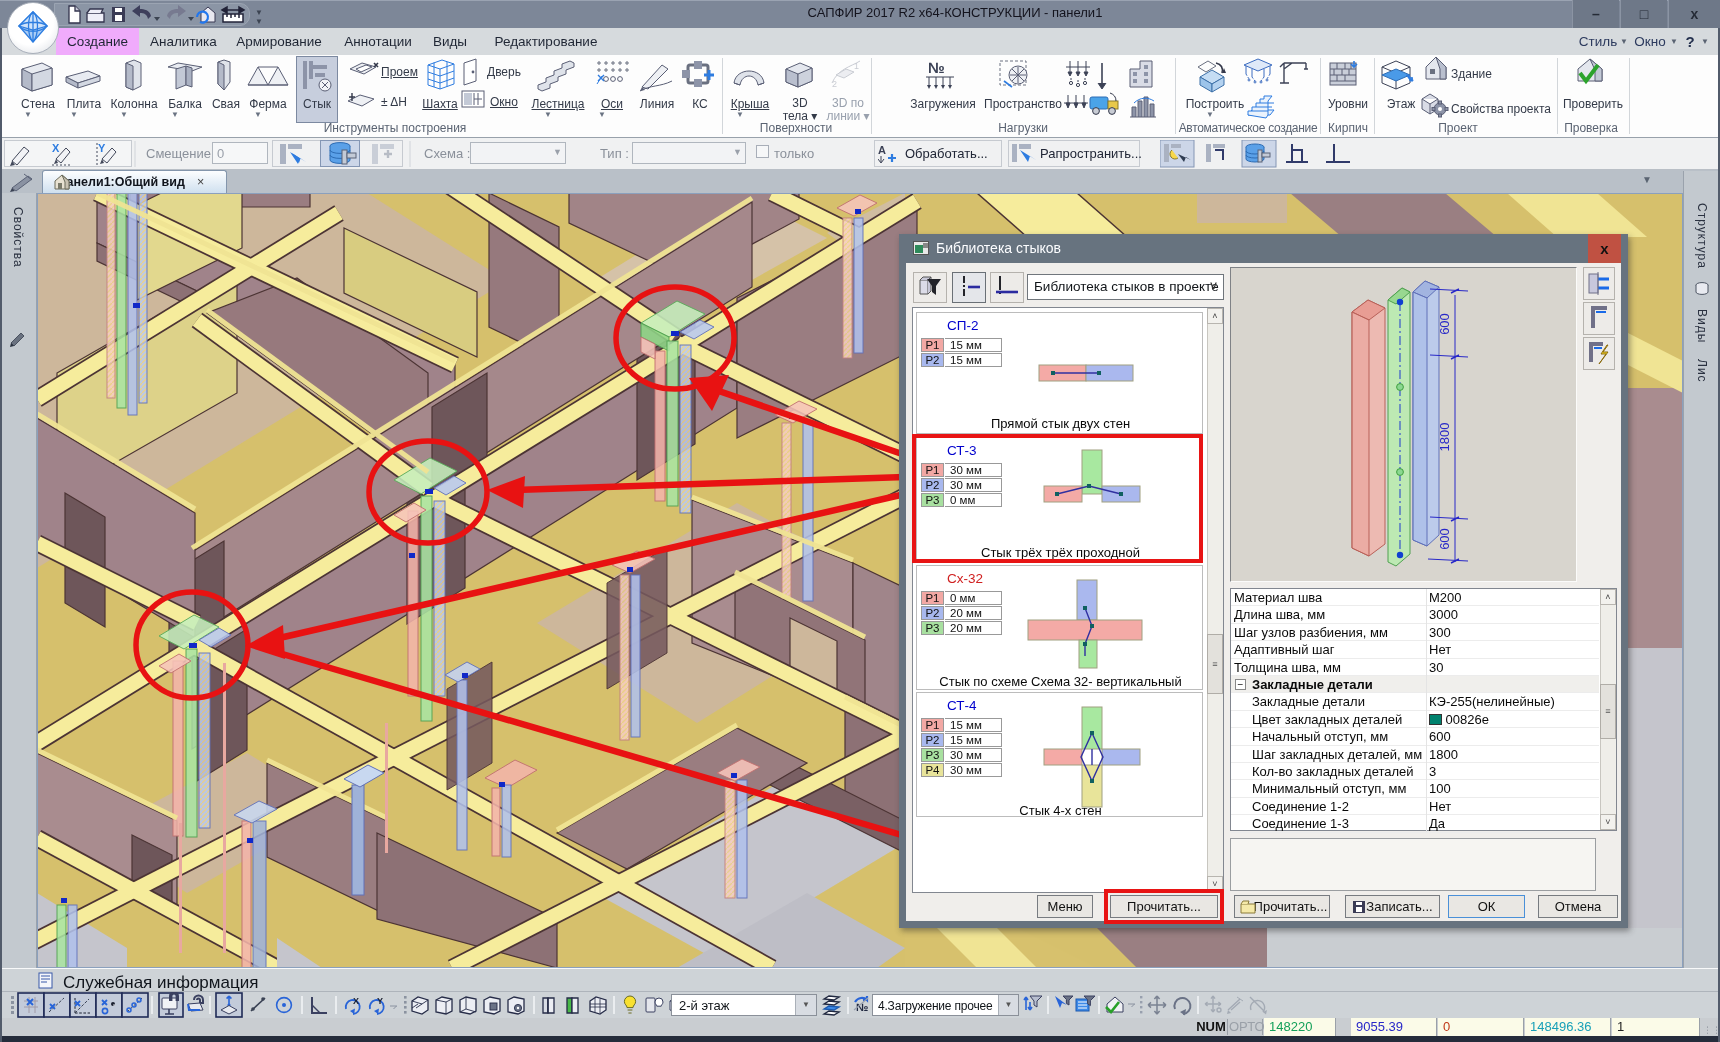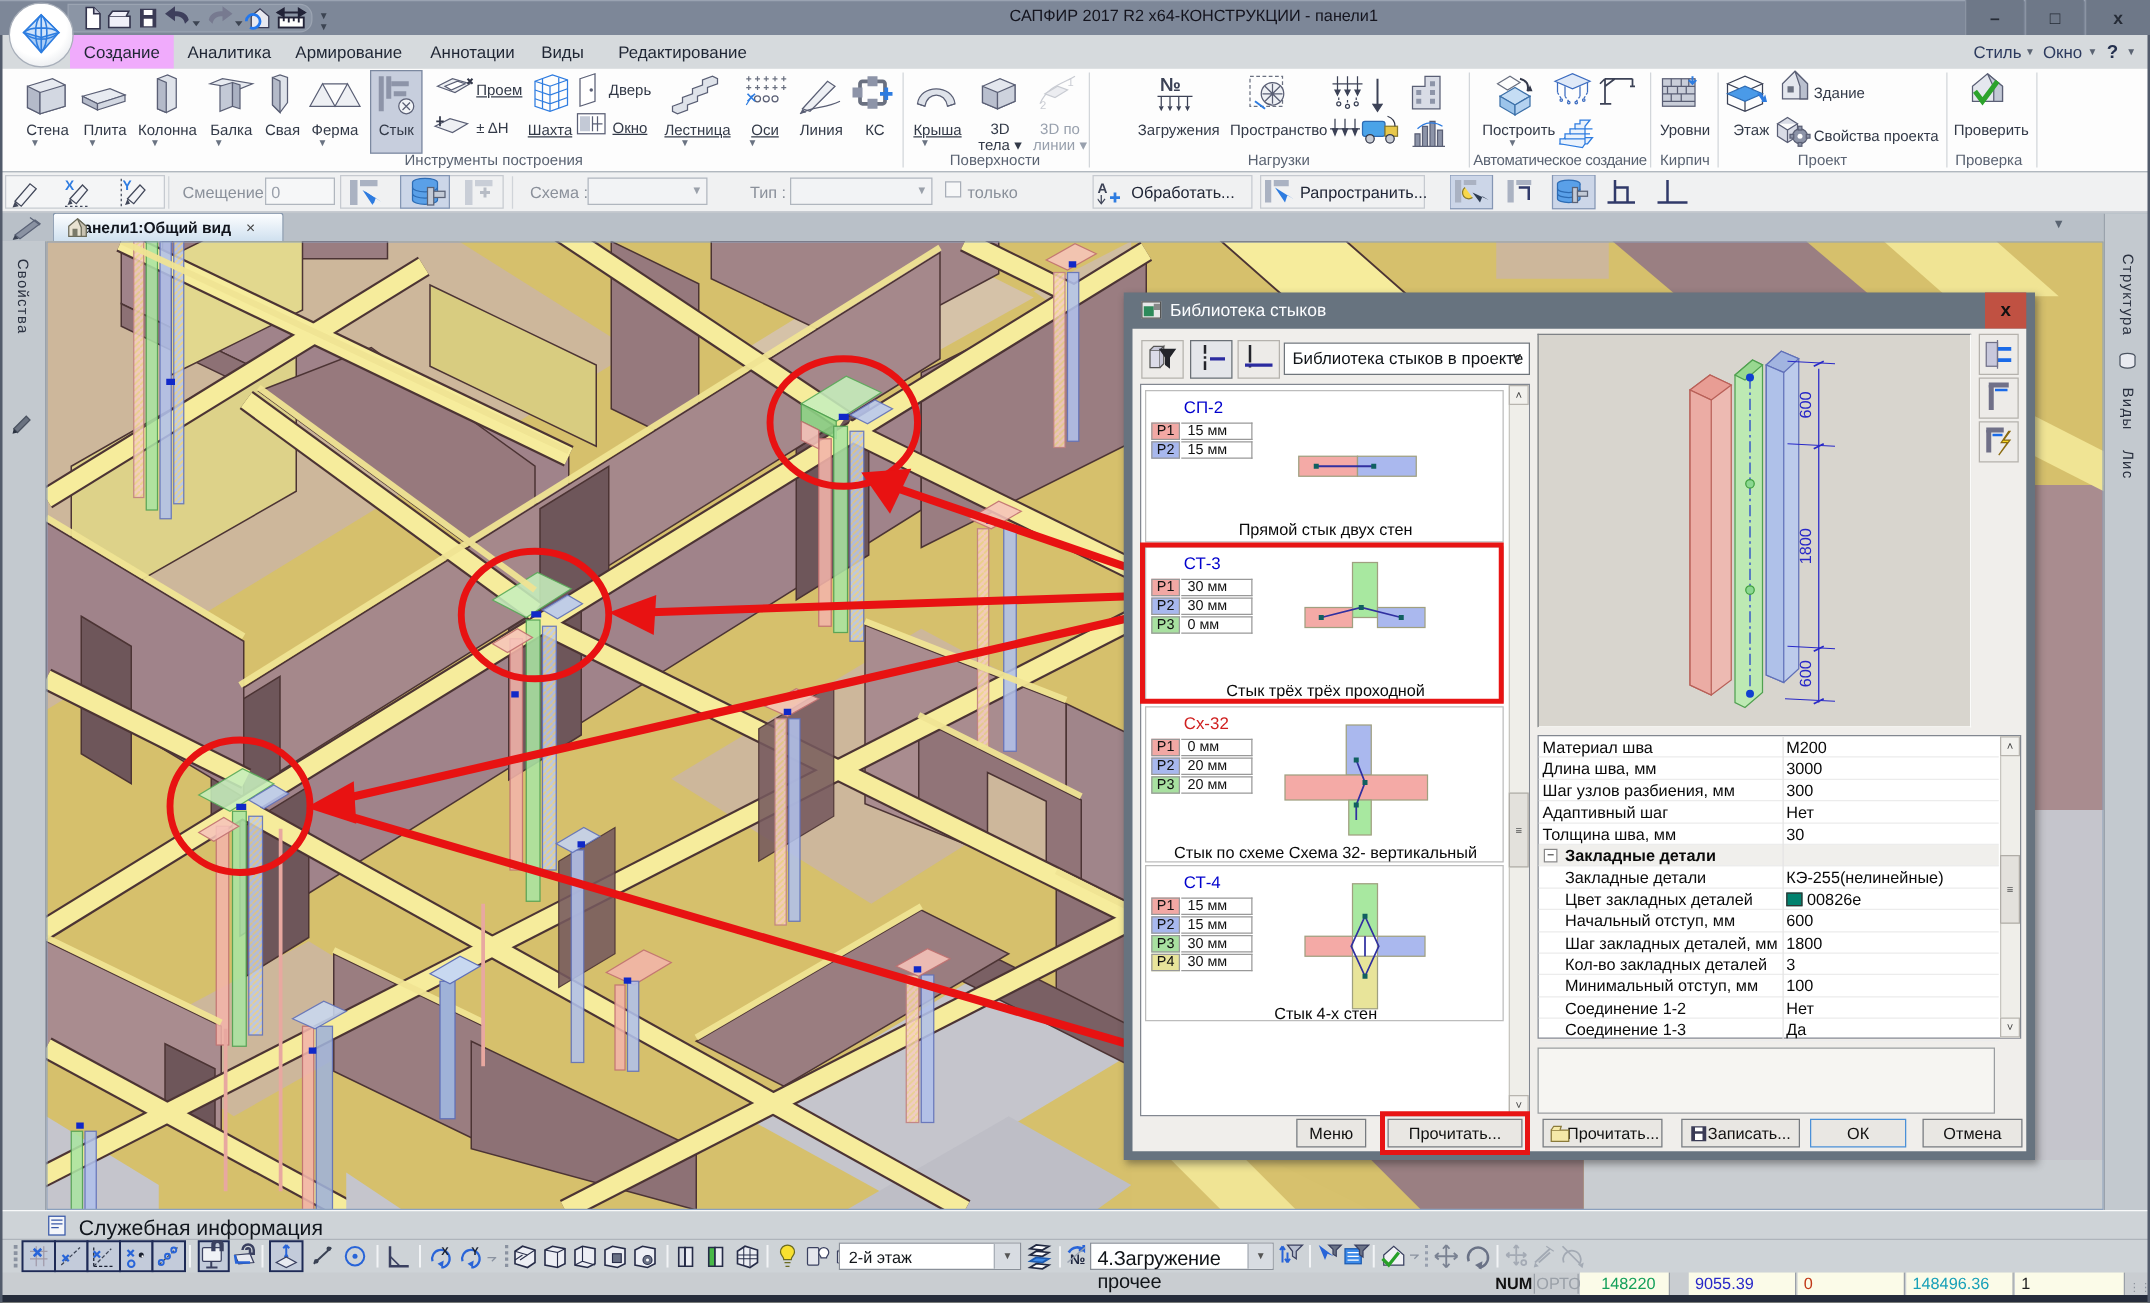--- a/index.html
+++ b/index.html
@@ -897,21 +897,21 @@
         <path d="M2 21 l5-3 10 1 -5 3 Z" fill="#fff"></path>
       </g>
       <line x1="26" y1="4" x2="26" y2="21" stroke="#f2f4f6" stroke-width="1.6"></line>
       <g transform="translate(30,1)">
         <path d="M3 8 C6 3 12 3 15 6 l0-4 M15 6 l-4 0" stroke="#2864d8" stroke-width="2.2" fill="none"></path>
         <text x="4" y="17" font-size="11" font-weight="bold" fill="#202840" font-family="Liberation Sans">№</text>
         <path d="M2 16 L16 4" stroke="#98a0ae" stroke-width="1.2"></path>
       </g>
     </svg>
 <div class="abs" style="left:872px;top:2px;width:147px;height:22px;background:#fff;border:1px solid #8a9099">
-      <span style="position:absolute;left:5px;top:4px;font-size:16px;color:#101418;letter-spacing:-0.2px">4.Загружение прочее</span>
+      <span style="position:absolute;left:5px;top:4px;font-size:12px;color:#101418;letter-spacing:-0.2px">4.Загружение прочее</span>
       <div style="position:absolute;right:0;top:0;width:20px;height:20px;background:#d8dce2;border-left:1px solid #aab0b8;text-align:center;font-size:8px;color:#555;line-height:20px">▼</div>
     </div>
 <svg class="abs" style="left:1022px;top:1px" width="260" height="24" viewBox="0 0 260 24">
 <g transform="translate(0,1)">
         <path d="M4 3 v13 M4 3 l-2 3 M4 3 l2 3" stroke="#2864d8" stroke-width="1.6" fill="none"></path>
         <path d="M8 16 v-8 M8 16 l-2-3 M8 16 l2-3" stroke="#2864d8" stroke-width="1.6" fill="none"></path>
         <path d="M8 2 h12 l-5 5 v6 l-3-2 v-4 Z" fill="#b8bfd0" stroke="#3a4060"></path>
       </g>
 <line x1="26" y1="3" x2="26" y2="21" stroke="#f2f4f6" stroke-width="1.6"></line>
 <g transform="translate(31,1)">
@@ -957,21 +957,21 @@
 <g transform="translate(225,1)" opacity="0.5">
         <path d="M4 16 a7 7 0 1 1 12 2" stroke="#7a8292" fill="none" stroke-width="1.4"></path>
         <path d="M3 3 l14 14" stroke="#7a8292" stroke-width="1.4"></path>
         <path d="M16 18 l4-2 -1 4.6 Z" fill="#7a8292"></path>
       </g>
 </svg>
 </div>
 
 <div class="abs" style="left:1195px;top:1019px;width:33px;height:16px;border-right:1px solid #9aa0a8;font-size:13px;color:#111;text-align:center;line-height:16px;font-weight:bold;font-family:'Liberation Sans'">NUM</div>
 <div class="abs" style="left:1229px;top:1019px;width:34px;height:16px;border-right:1px solid #9aa0a8;font-size:13px;color:#9aa0a8;text-align:left;line-height:16px">ОРТО</div>
-<div class="abs" style="left:1264px;top:1018px;width:72px;height:18px;background:#fbfbe8;border-right:1px solid #9aa0a8;font-size:13px;color:#14a05a;padding:2px 0 0 17px;line-height:14px">148220</div>
+<div class="abs" style="left:1264px;top:1018px;width:72px;height:18px;background:#fbfbe8;border-right:1px solid #9aa0a8;font-size:13px;color:#14a05a;padding:2px 0 0 5px;line-height:14px">148220</div>
 <div class="abs" style="left:1351px;top:1018px;width:86px;height:18px;background:#fbfbe8;border-right:1px solid #9aa0a8;font-size:13px;color:#2828c8;padding:2px 0 0 5px;line-height:14px">9055.39</div>
 <div class="abs" style="left:1438px;top:1018px;width:86px;height:18px;background:#fbfbe8;border-right:1px solid #9aa0a8;font-size:13px;color:#c03818;padding:2px 0 0 5px;line-height:14px">0</div>
 <div class="abs" style="left:1525px;top:1018px;width:86px;height:18px;background:#fbfbe8;border-right:1px solid #9aa0a8;font-size:13px;color:#18a0b8;padding:2px 0 0 5px;line-height:14px">148496.36</div>
 <div class="abs" style="left:1612px;top:1018px;width:88px;height:18px;background:#fbfbe8;border-right:1px solid #9aa0a8;font-size:13px;color:#222;padding:2px 0 0 5px;line-height:14px">1</div>
 <div class="abs" style="left:1703px;top:1026px;width:12px;height:9px;color:#8a909a;font-size:9px;line-height:9px">⋮⋮</div>
 <div class="abs" id="bottomstrip"></div>
 <div class="abs" style="left:0;top:28px;width:2px;height:1014px;background:#525b6b"></div>
 <div class="abs" style="left:1718px;top:28px;width:2px;height:1014px;background:#525b6b"></div>
 <div class="abs" id="dialog" style="left:899px;top:234px;width:729px;height:694px;background:#67737f;box-shadow:2px 3px 6px rgba(40,40,40,0.45)">
 <div class="abs" style="left:14px;top:7px;width:16px;height:14px;background:#e8e8e8;border:1px solid #555">

